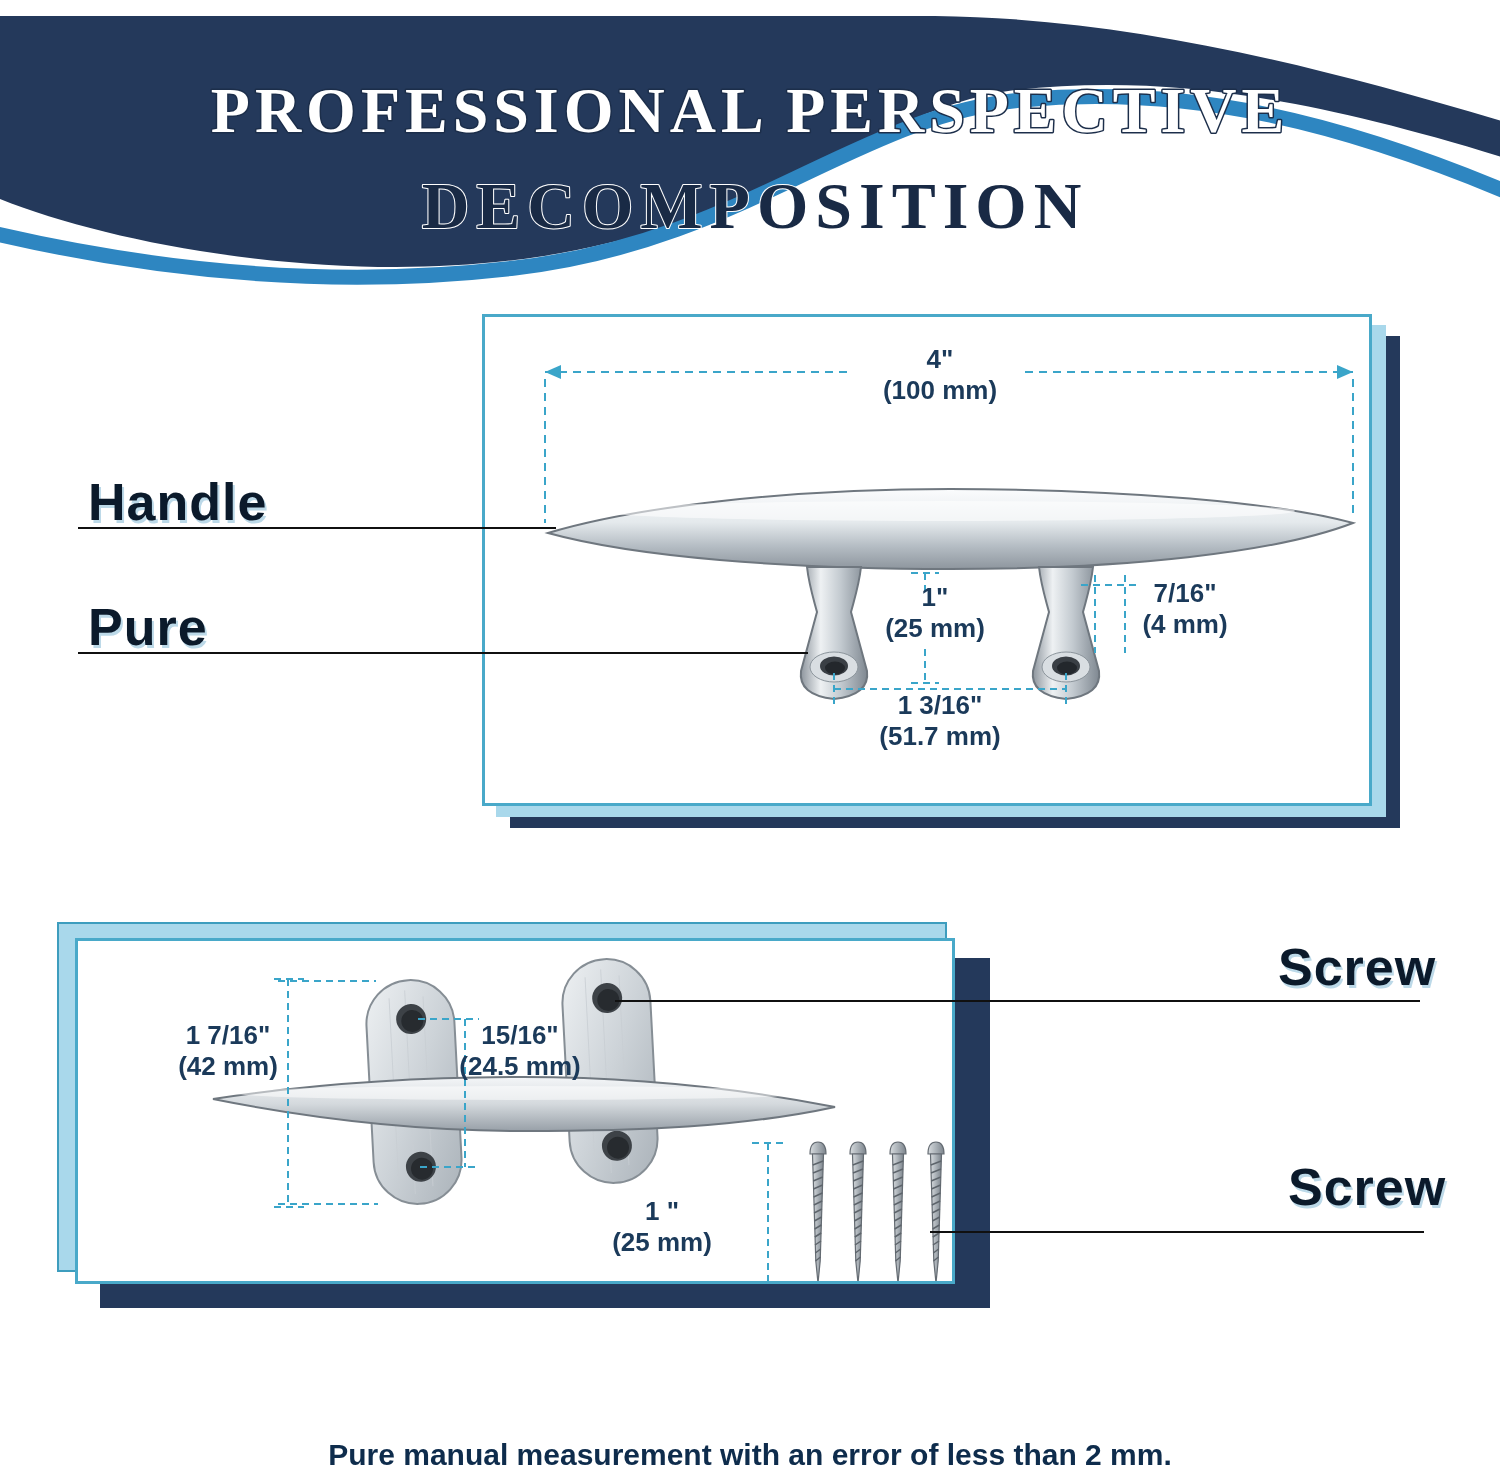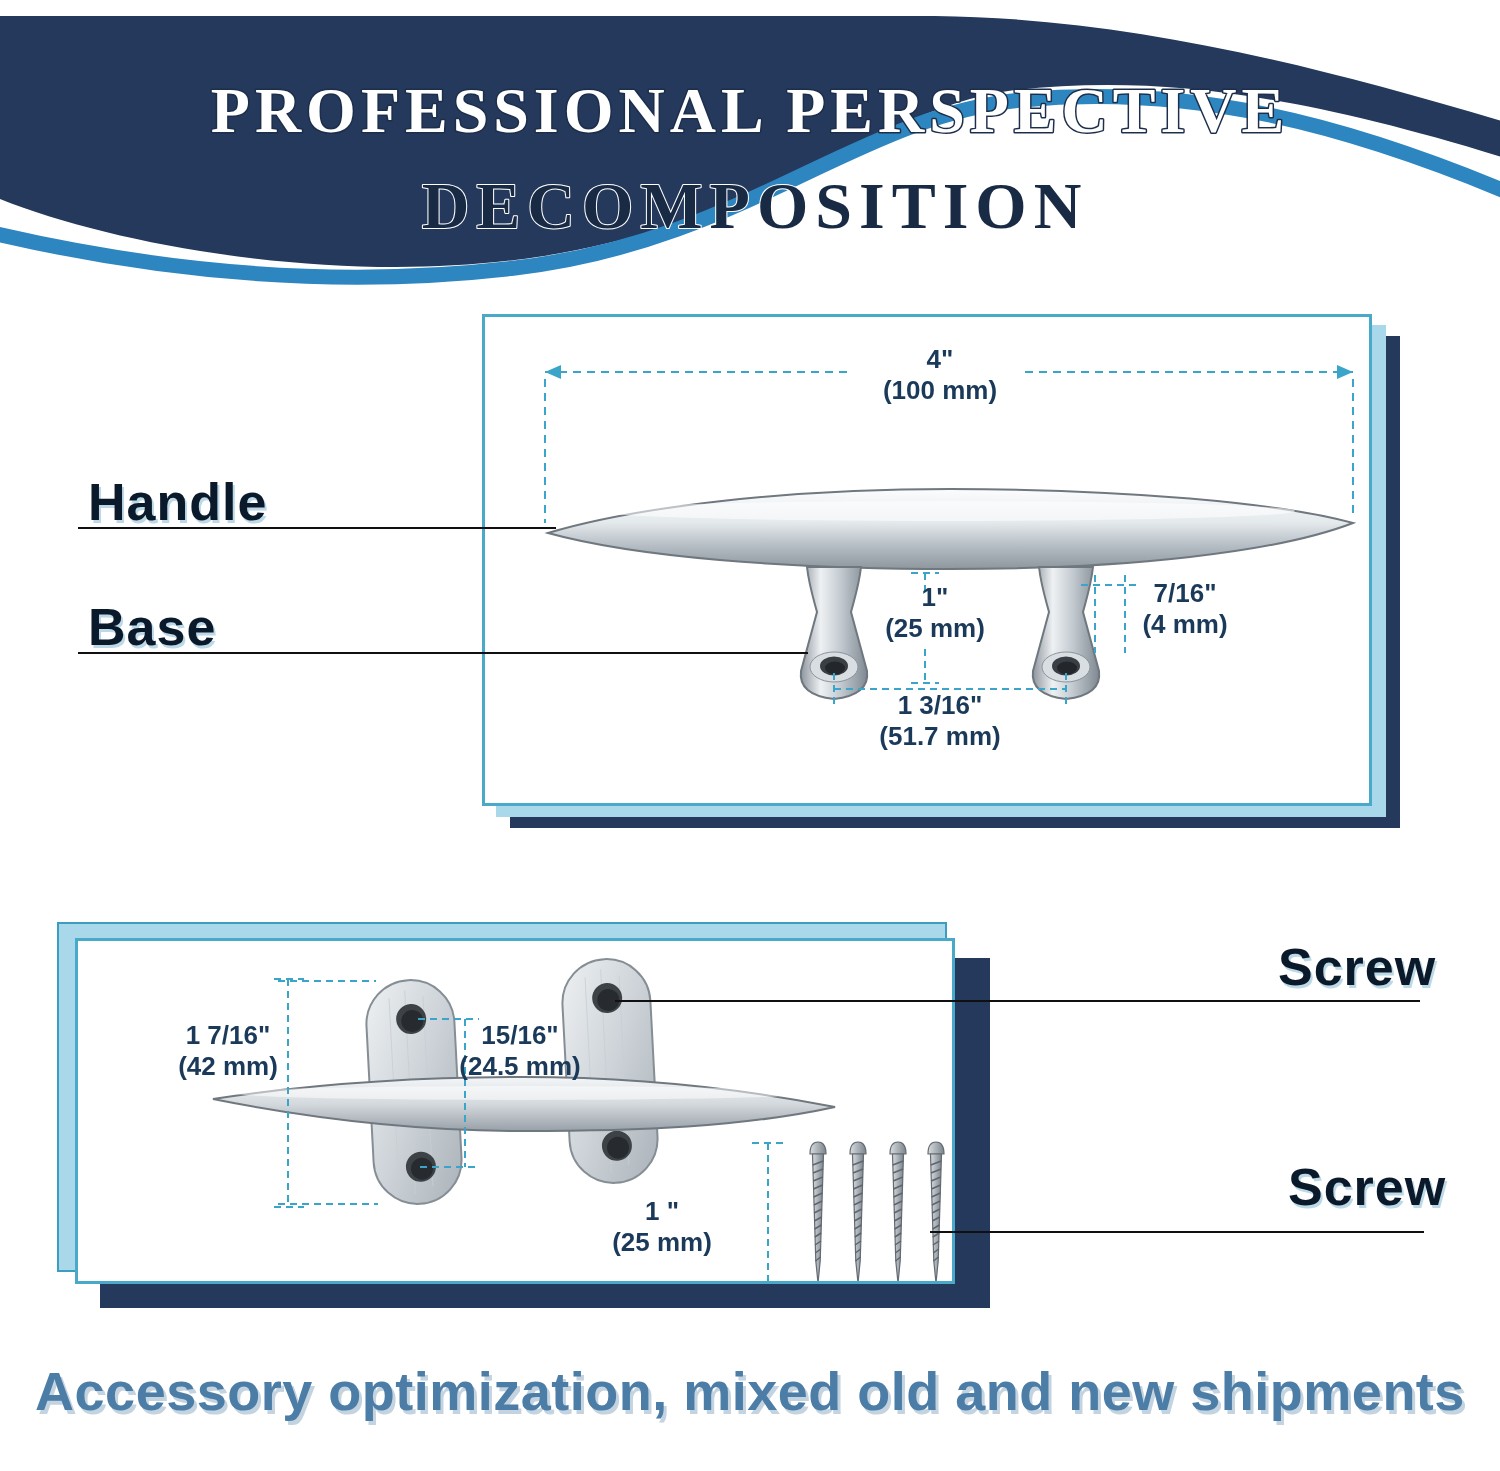--- a/index.html
+++ b/index.html
@@ -192,21 +192,21 @@
       </g>
     </svg>
   </div>
 
   <div class="pointer-line" style="left:78px;top:511px;width:478px"></div>
   <div class="pointer-line" style="left:78px;top:636px;width:730px"></div>
   <div class="pointer-line" style="left:615px;top:984px;width:805px"></div>
   <div class="pointer-line" style="left:930px;top:1215px;width:494px"></div>
 
   <div class="part-label" style="left:88px;top:456px">Handle</div>
-  <div class="part-label" style="left:88px;top:581px">Base</div>
+  <div class="part-label" style="left:88px;top:581px">Pure</div>
   <div class="part-label" style="left:1278px;top:921px">Screw</div>
   <div class="part-label" style="left:1288px;top:1141px">Screw</div>
 
   <div class="dim" style="left:850px;top:328px;width:180px">
     <span>4"</span>
     <span>(100 mm)</span>
   </div>
   <div class="dim" style="left:855px;top:566px;width:160px">
     <span>1"</span>
     <span>(25 mm)</span>
@@ -226,15 +226,15 @@
   </div>
   <div class="dim" style="left:440px;top:1004px;width:160px">
     <span>15/16"</span>
     <span>(24.5 mm)</span>
   </div>
   <div class="dim" style="left:582px;top:1180px;width:160px">
     <span>1 "</span>
     <span>(25 mm)</span>
   </div>
 
-  <div class="headline">Accessory optimization, mixed old and new shipments</div>
+  <div class="subline">Pure manual measurement with an error of less than 2 mm.</div>
 
 </div>
 
 </body></html>

